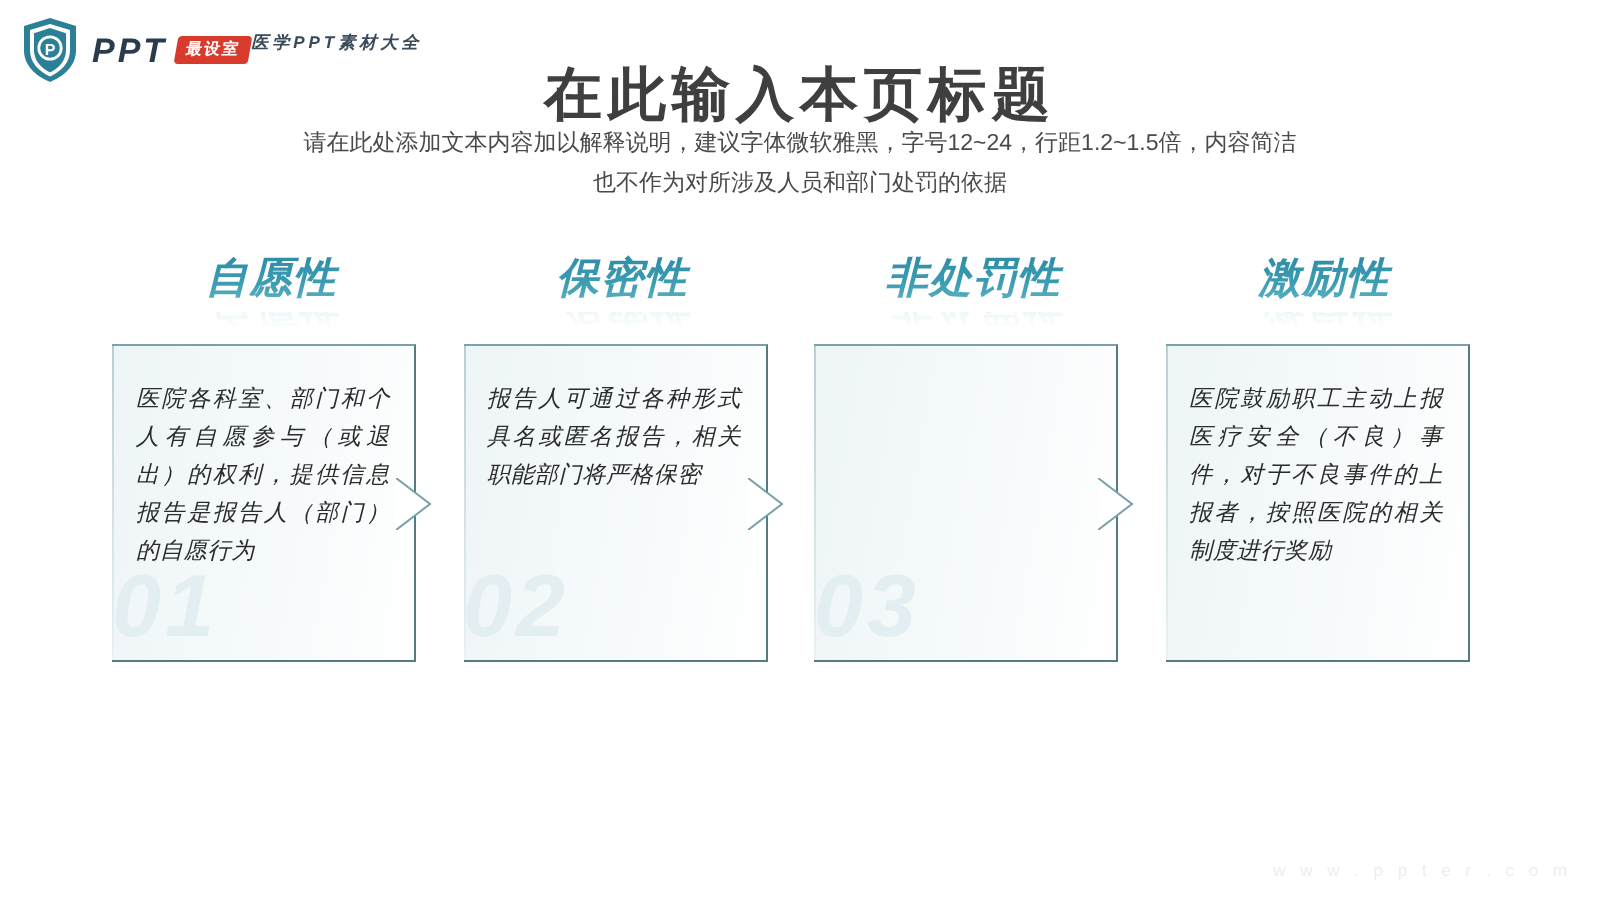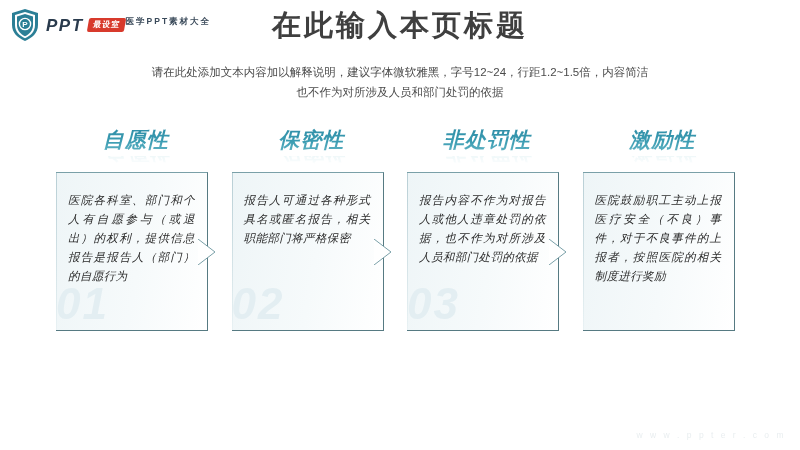--- a/index.html
+++ b/index.html
@@ -32,27 +32,27 @@
     background: #d83a2c; color: #fff;
     font-size: 8px; line-height: 1;
     padding: 3px 5px 3px 5px;
     border-radius: 2px;
     transform: skewX(-10deg);
     letter-spacing: 1px;
     font-weight: bold;
   }
   .logo-sub {
     font-size: 8.5px; color: #3a4a5a; letter-spacing: 2px;
-    line-height: 1; font-weight: bold;
+    line-height: 1; font-weight: bold; font-style: italic;
   }
 
   
   .title {
     position: absolute;
-    left: 0; top: 6px; width: 800px;
+    left: 0; top: 28px; width: 800px;
     text-align: center;
     font-size: 29px; font-weight: bold;
     color: #3f3f3f; letter-spacing: 3px;
   }
   .subtitle {
     position: absolute;
     left: 0; top: 62px; width: 800px;
     text-align: center;
     font-size: 11.5px; color: #4a4a4a;
     line-height: 20px;
@@ -220,21 +220,20 @@
             <polyline points="0,0 17,13 0,26" fill="none" stroke="#7aa0a8" stroke-width="1"></polyline>
           </svg>
         </span>
       </div>
     </div>
 
     <div class="col">
       <div class="col-head">非处罚性</div>
       <div class="col-head-reflect">非处罚性</div>
       <div class="card">
-        <div class="card-text">报告内容不作为对报告人或他人违章处罚的依据，也不作为对所涉及人员和部门处罚的依据</div>
         <div class="card-num">03</div>
         <span class="arrow">
           <svg width="18" height="26" viewBox="0 0 18 26">
             <polygon points="0,0 17,13 0,26" fill="#ffffff"></polygon>
             <polyline points="0,0 17,13 0,26" fill="none" stroke="#7aa0a8" stroke-width="1"></polyline>
           </svg>
         </span>
       </div>
     </div>
 

